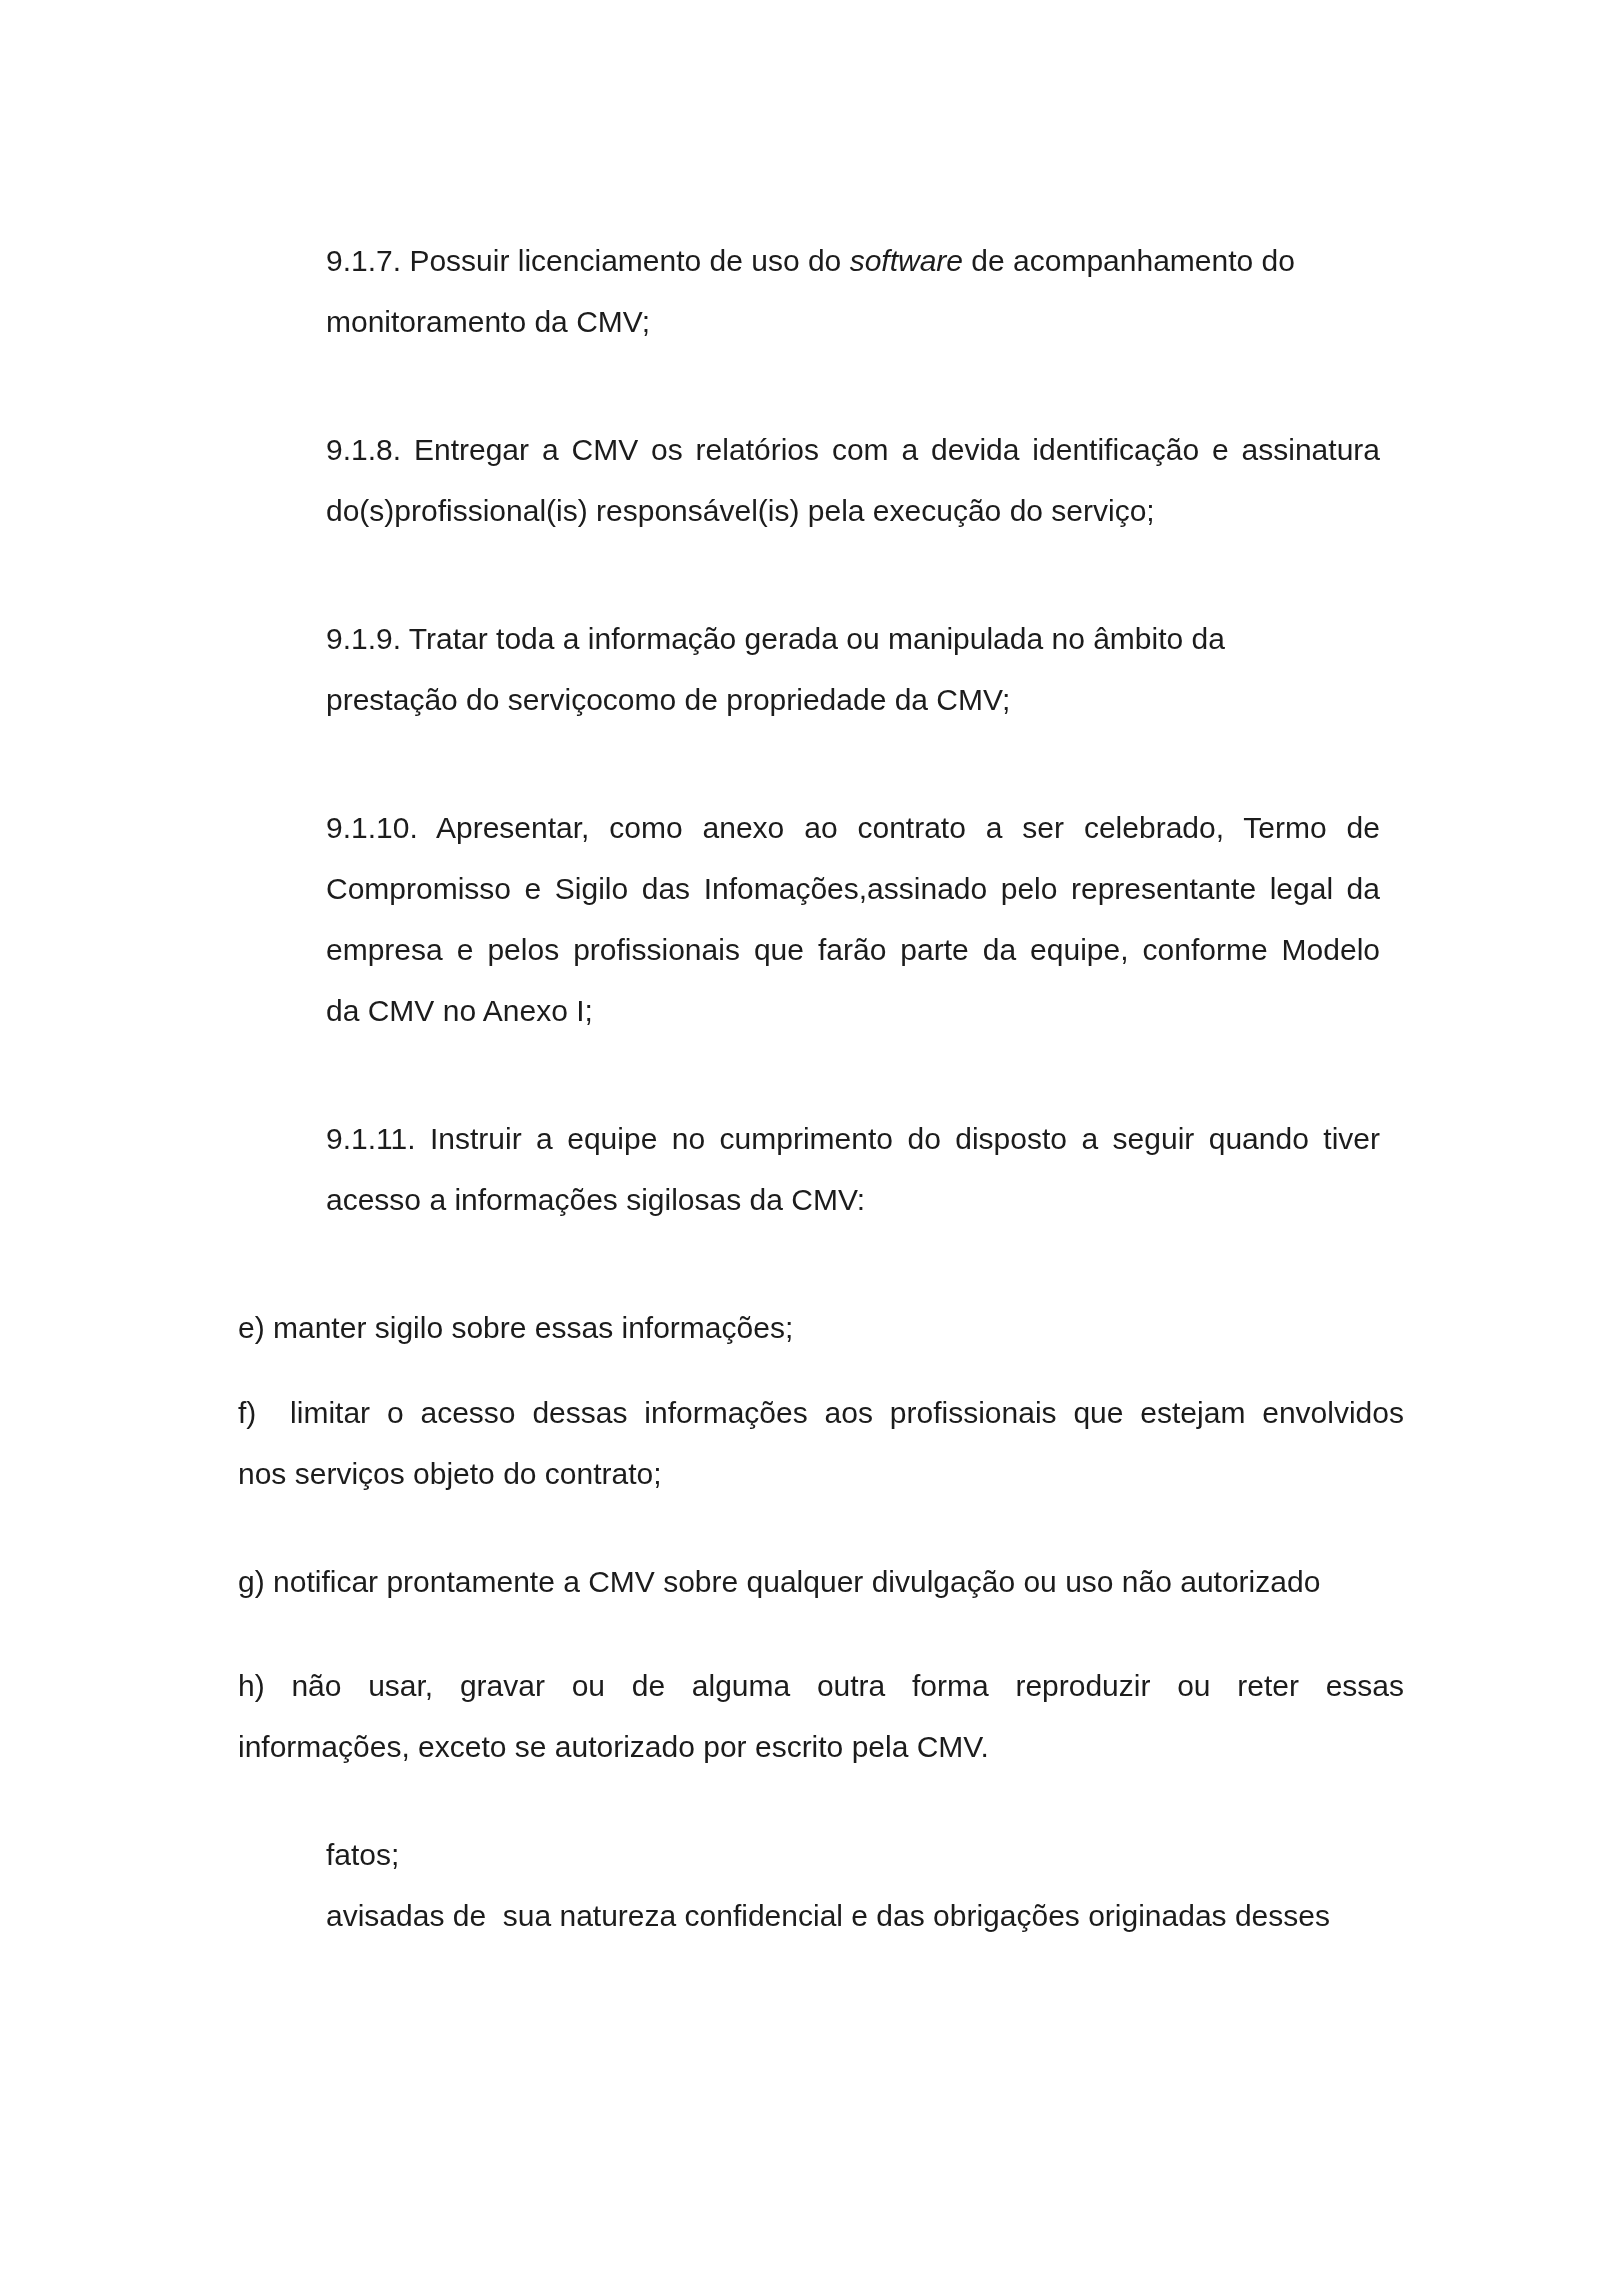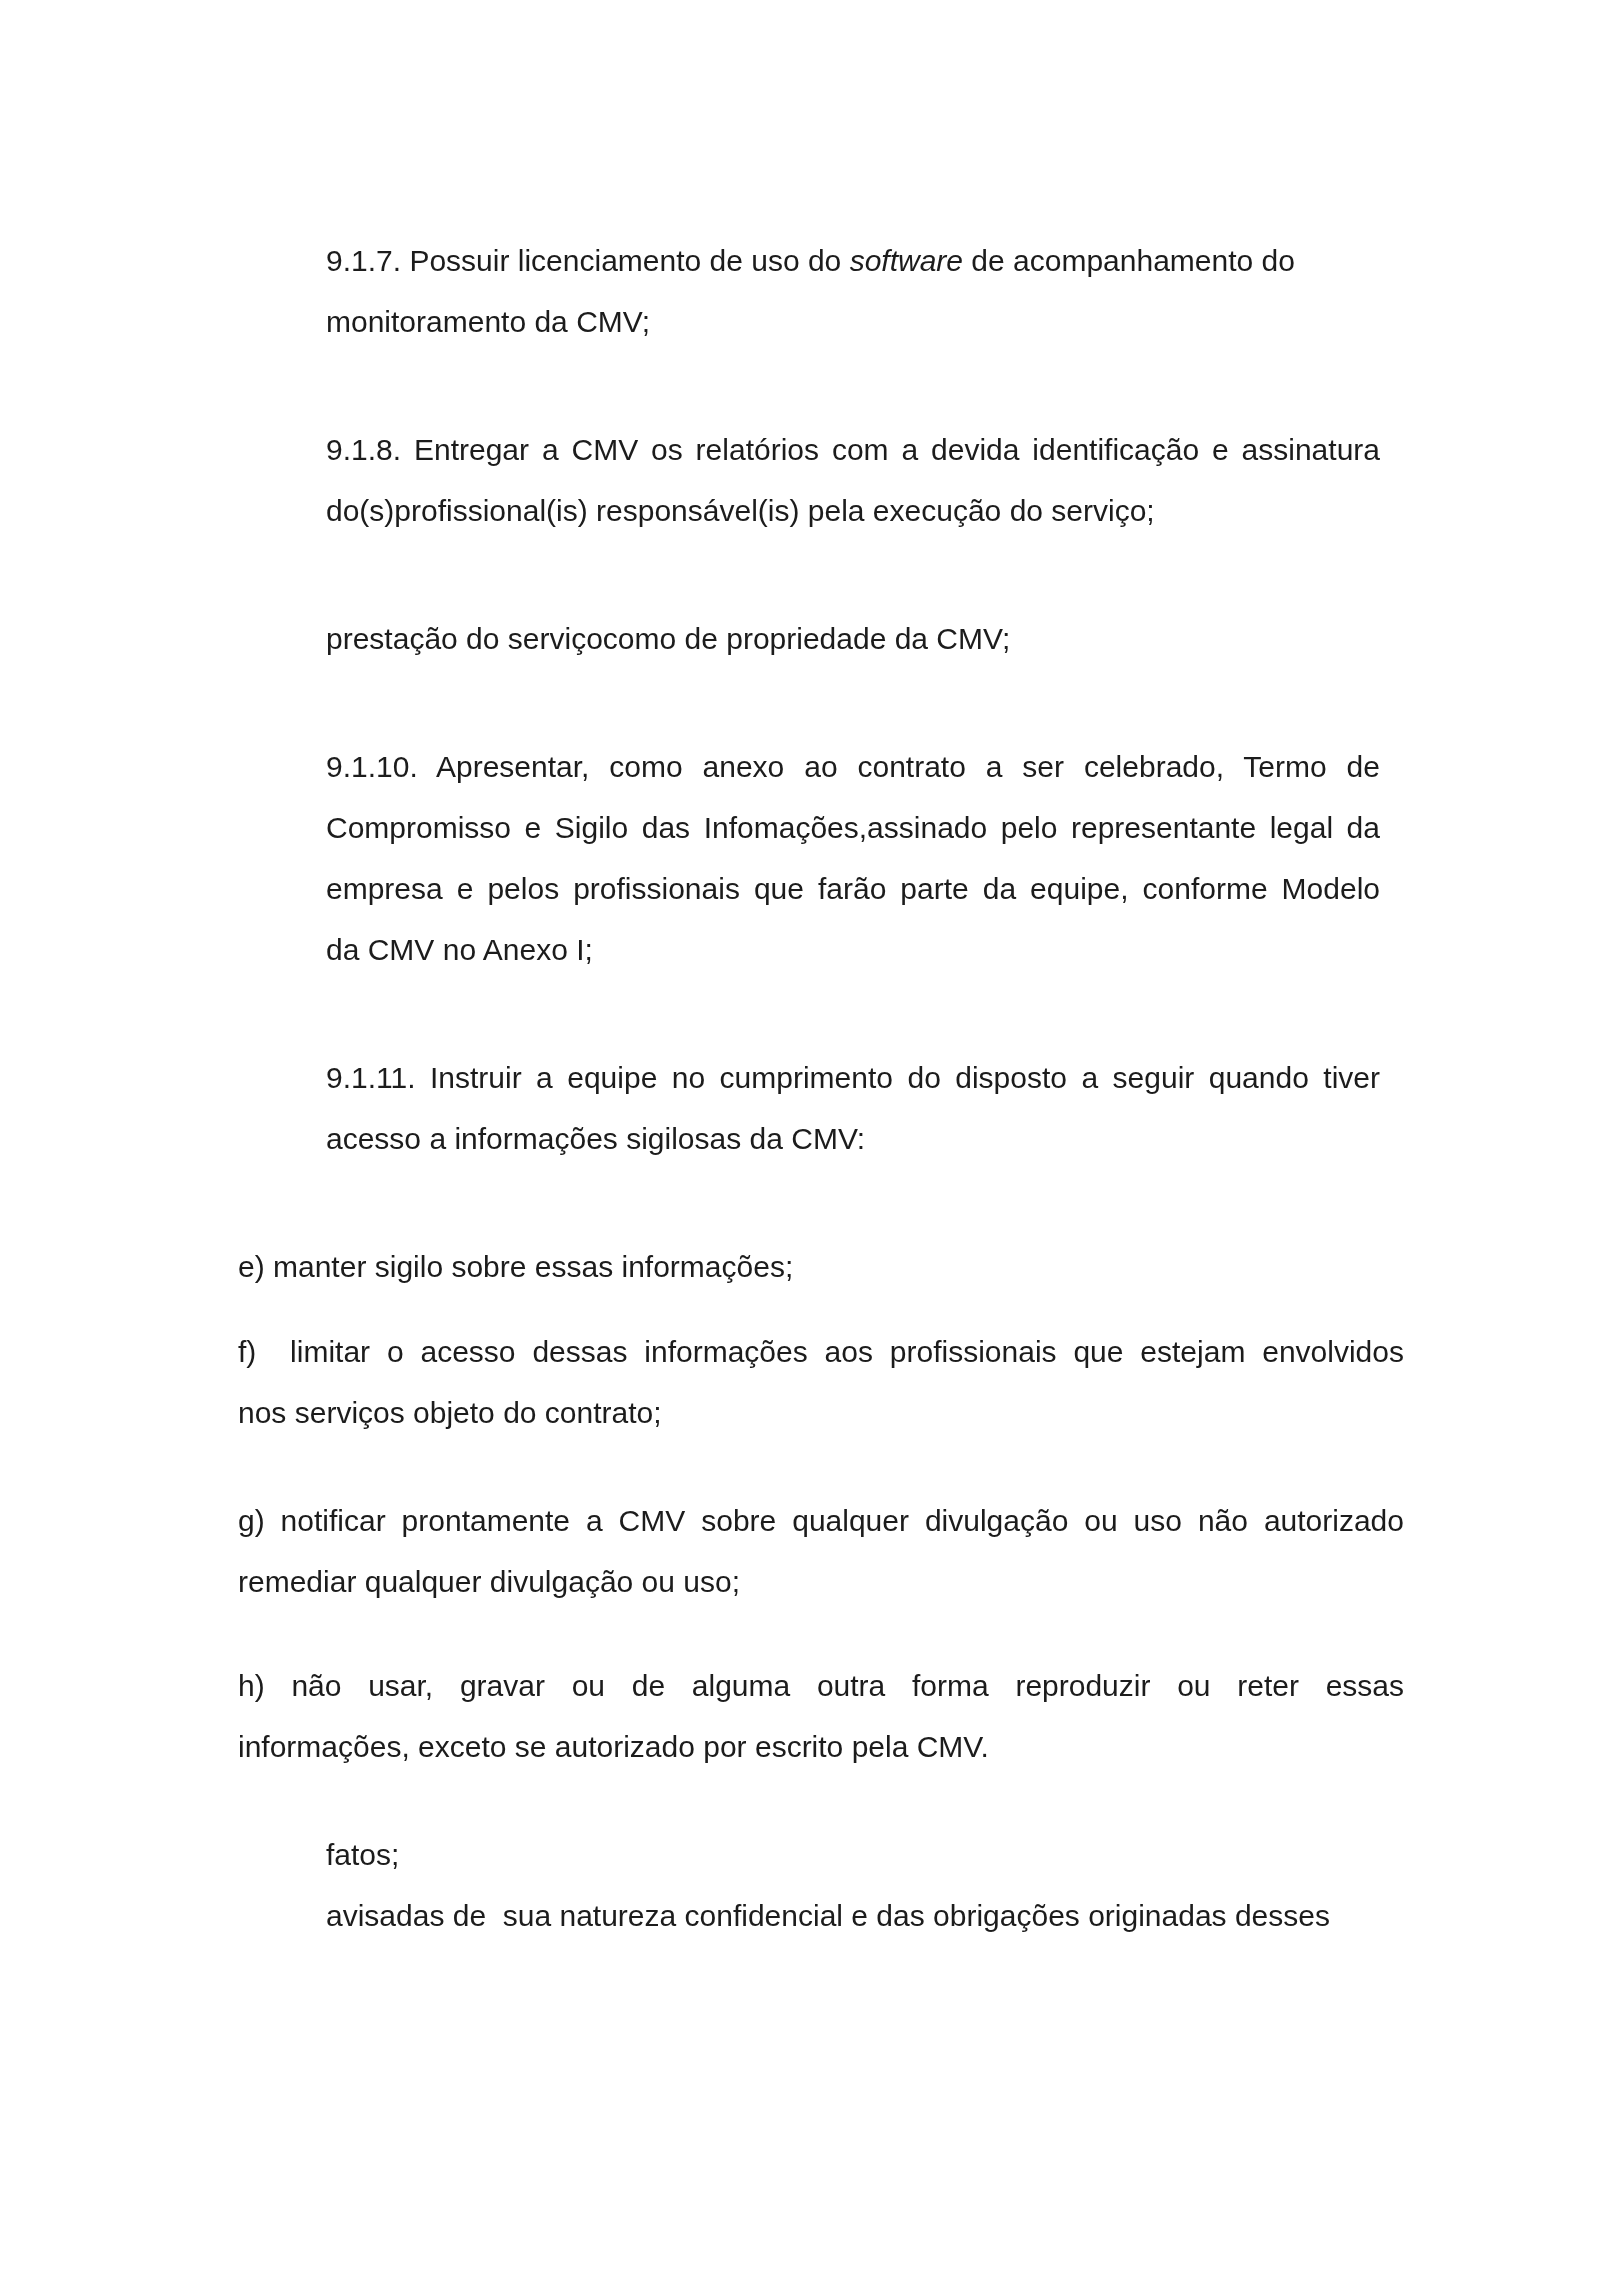--- a/index.html
+++ b/index.html
@@ -53,20 +53,21 @@
   <section>
       <p class="para indent" id="p-9-1-7">
         <span class="line"><span>9.1.7. Possuir licenciamento de uso do </span><span class="italic">software</span><span> de acompanhamento do</span></span>
         <span class="line"><span>monitoramento da CMV;</span></span>
       </p>
       <p class="para indent justify" id="p-9-1-8">
         <span class="line"><span>9.1.8. Entregar a CMV os relatórios com a devida identificação e assinatura</span></span>
         <span class="line"><span>do(s)profissional(is) responsável(is) pela execução do serviço;</span></span>
       </p>
       <p class="para indent" id="p-9-1-9">
+        <span class="line"><span>9.1.9. Tratar toda a informação gerada ou manipulada no âmbito da</span></span>
         <span class="line"><span>prestação do serviçocomo de propriedade da CMV;</span></span>
       </p>
       <p class="para indent justify" id="p-9-1-10">
         <span class="line"><span>9.1.10. Apresentar, como anexo ao contrato a ser celebrado, Termo de</span></span>
         <span class="line"><span>Compromisso e Sigilo das Infomações,assinado pelo representante legal da</span></span>
         <span class="line"><span>empresa e pelos profissionais que farão parte da equipe, conforme Modelo</span></span>
         <span class="line"><span>da CMV no Anexo I;</span></span>
       </p>
       <p class="para indent justify" id="p-9-1-11">
         <span class="line"><span>9.1.11. Instruir a equipe no cumprimento do disposto a seguir quando tiver</span></span>
@@ -74,21 +75,20 @@
       </p>
       <p class="para" id="p-item-e">
         <span class="line"><span>e) manter sigilo sobre essas informações;</span></span>
       </p>
       <p class="para justify" id="p-item-f">
         <span class="line"><span>f)&nbsp; limitar o acesso dessas informações aos profissionais que estejam envolvidos</span></span>
         <span class="line"><span>nos serviços objeto do contrato;</span></span>
       </p>
       <p class="para justify" id="p-item-g">
         <span class="line"><span>g) notificar prontamente a CMV sobre qualquer divulgação ou uso não autorizado</span></span>
-        <span class="line"><span>remediar qualquer divulgação ou uso;</span></span>
       </p>
       <p class="para justify" id="p-item-h">
         <span class="line"><span>h) não usar, gravar ou de alguma outra forma reproduzir ou reter essas</span></span>
         <span class="line"><span>informações, exceto se autorizado por escrito pela CMV.</span></span>
       </p>
       <p class="para indent" id="p-9-1-12">
         <span class="line"><span>fatos;</span></span>
         <span class="line"><span>avisadas de&nbsp; sua natureza confidencial e das obrigações originadas desses</span></span>
       </p>
     </section>

